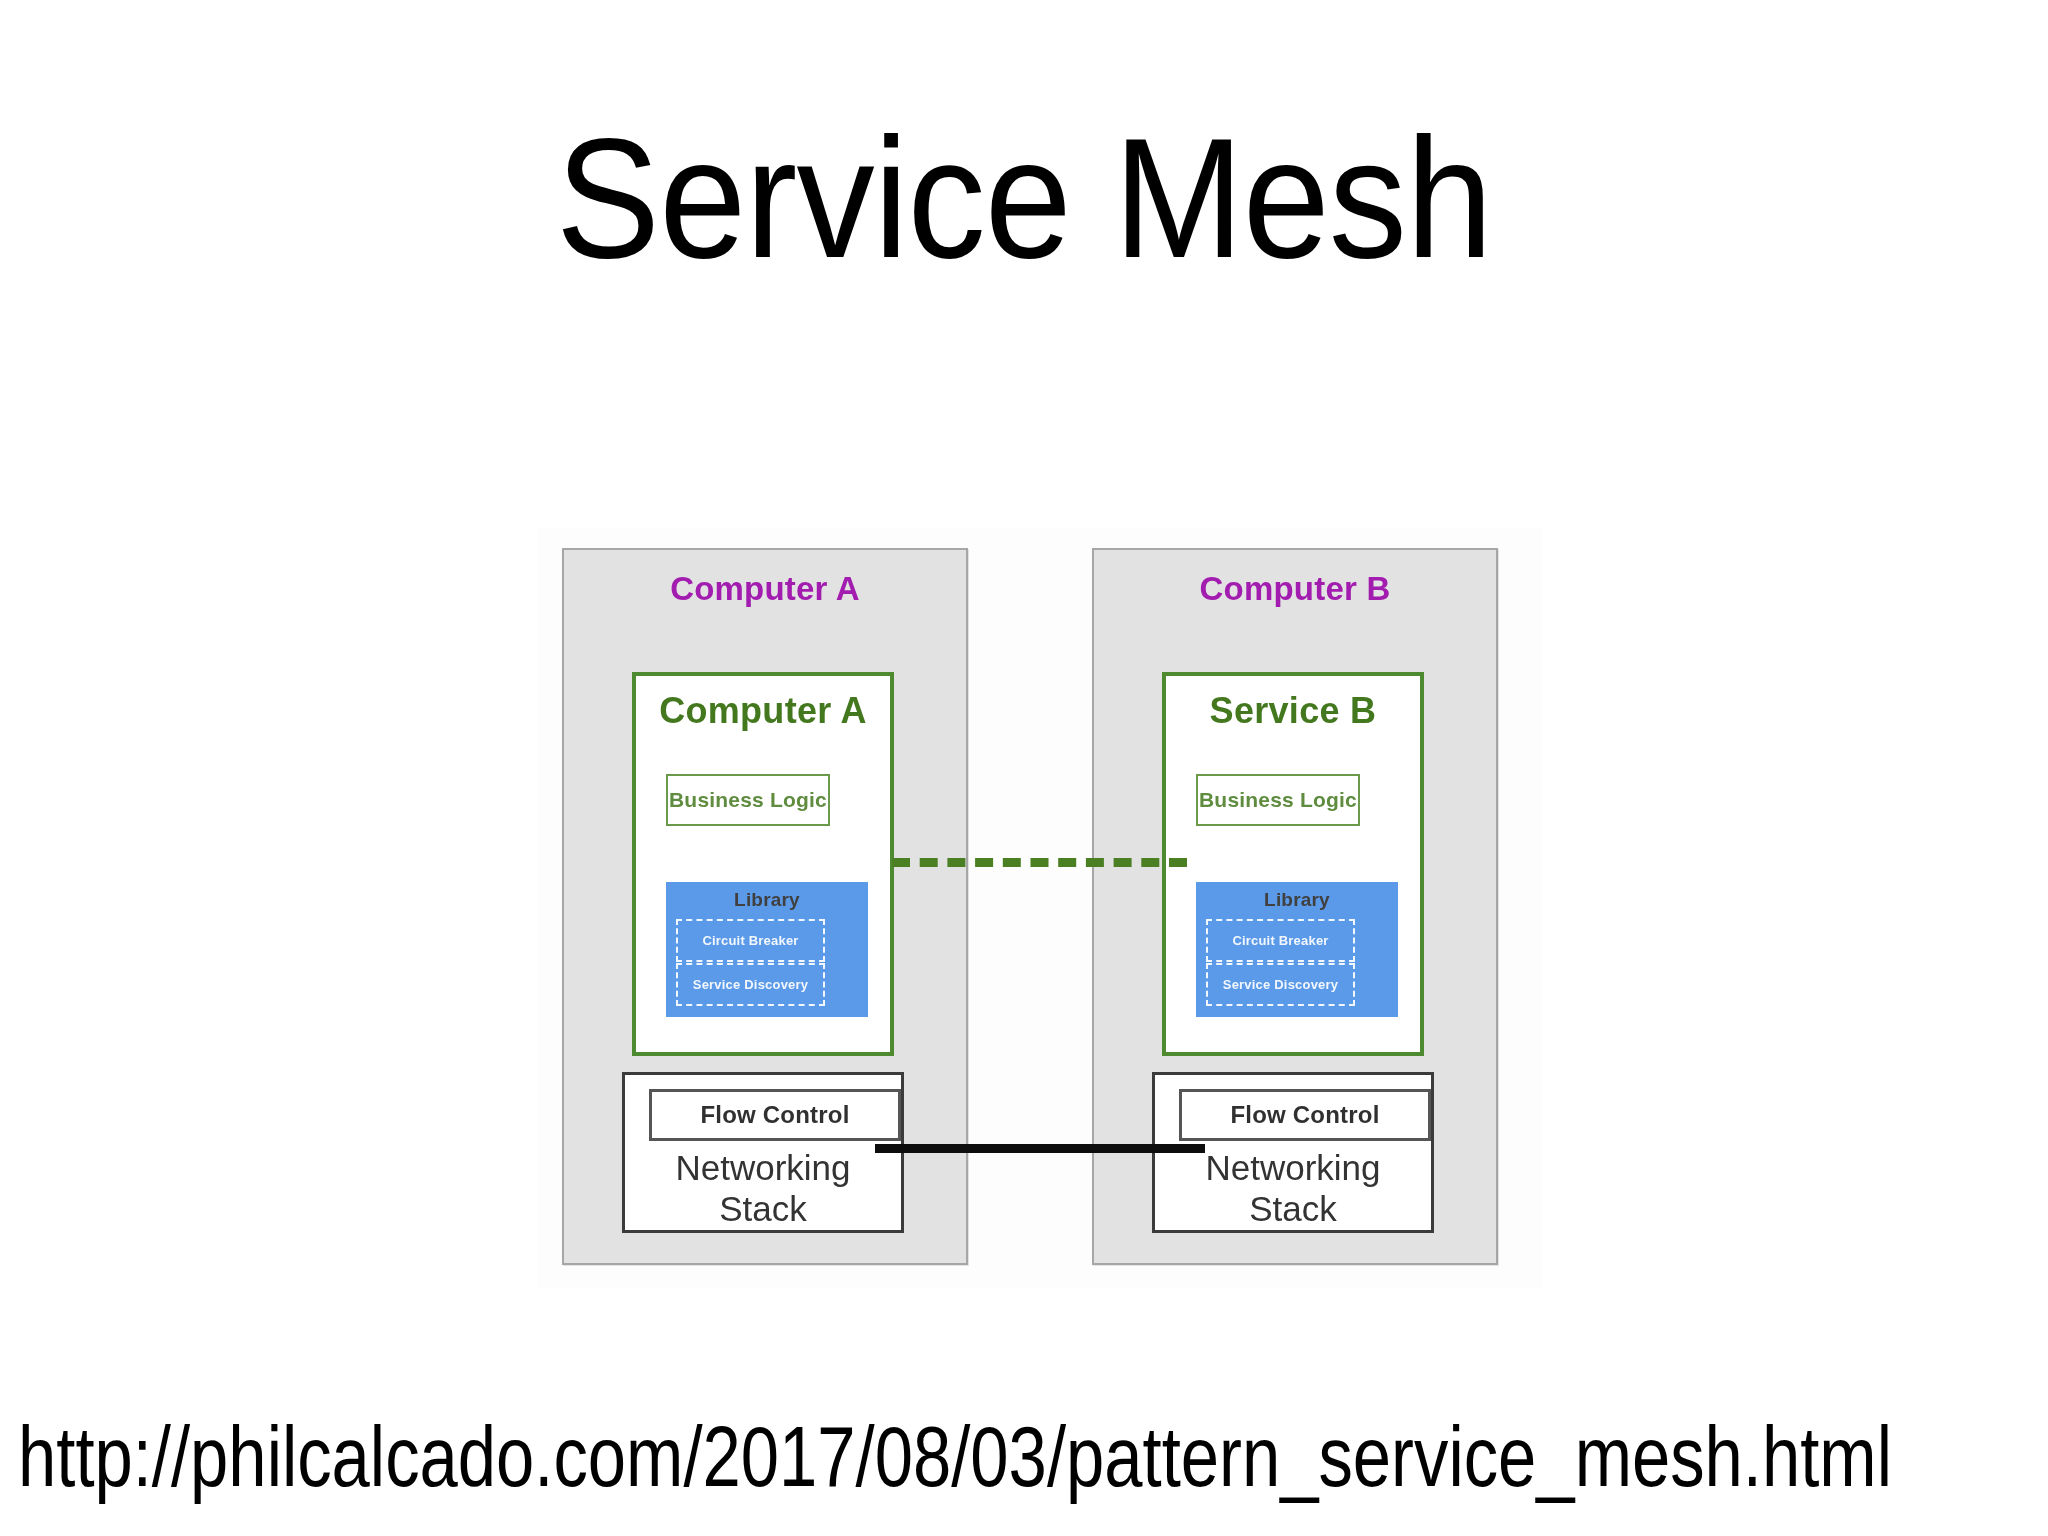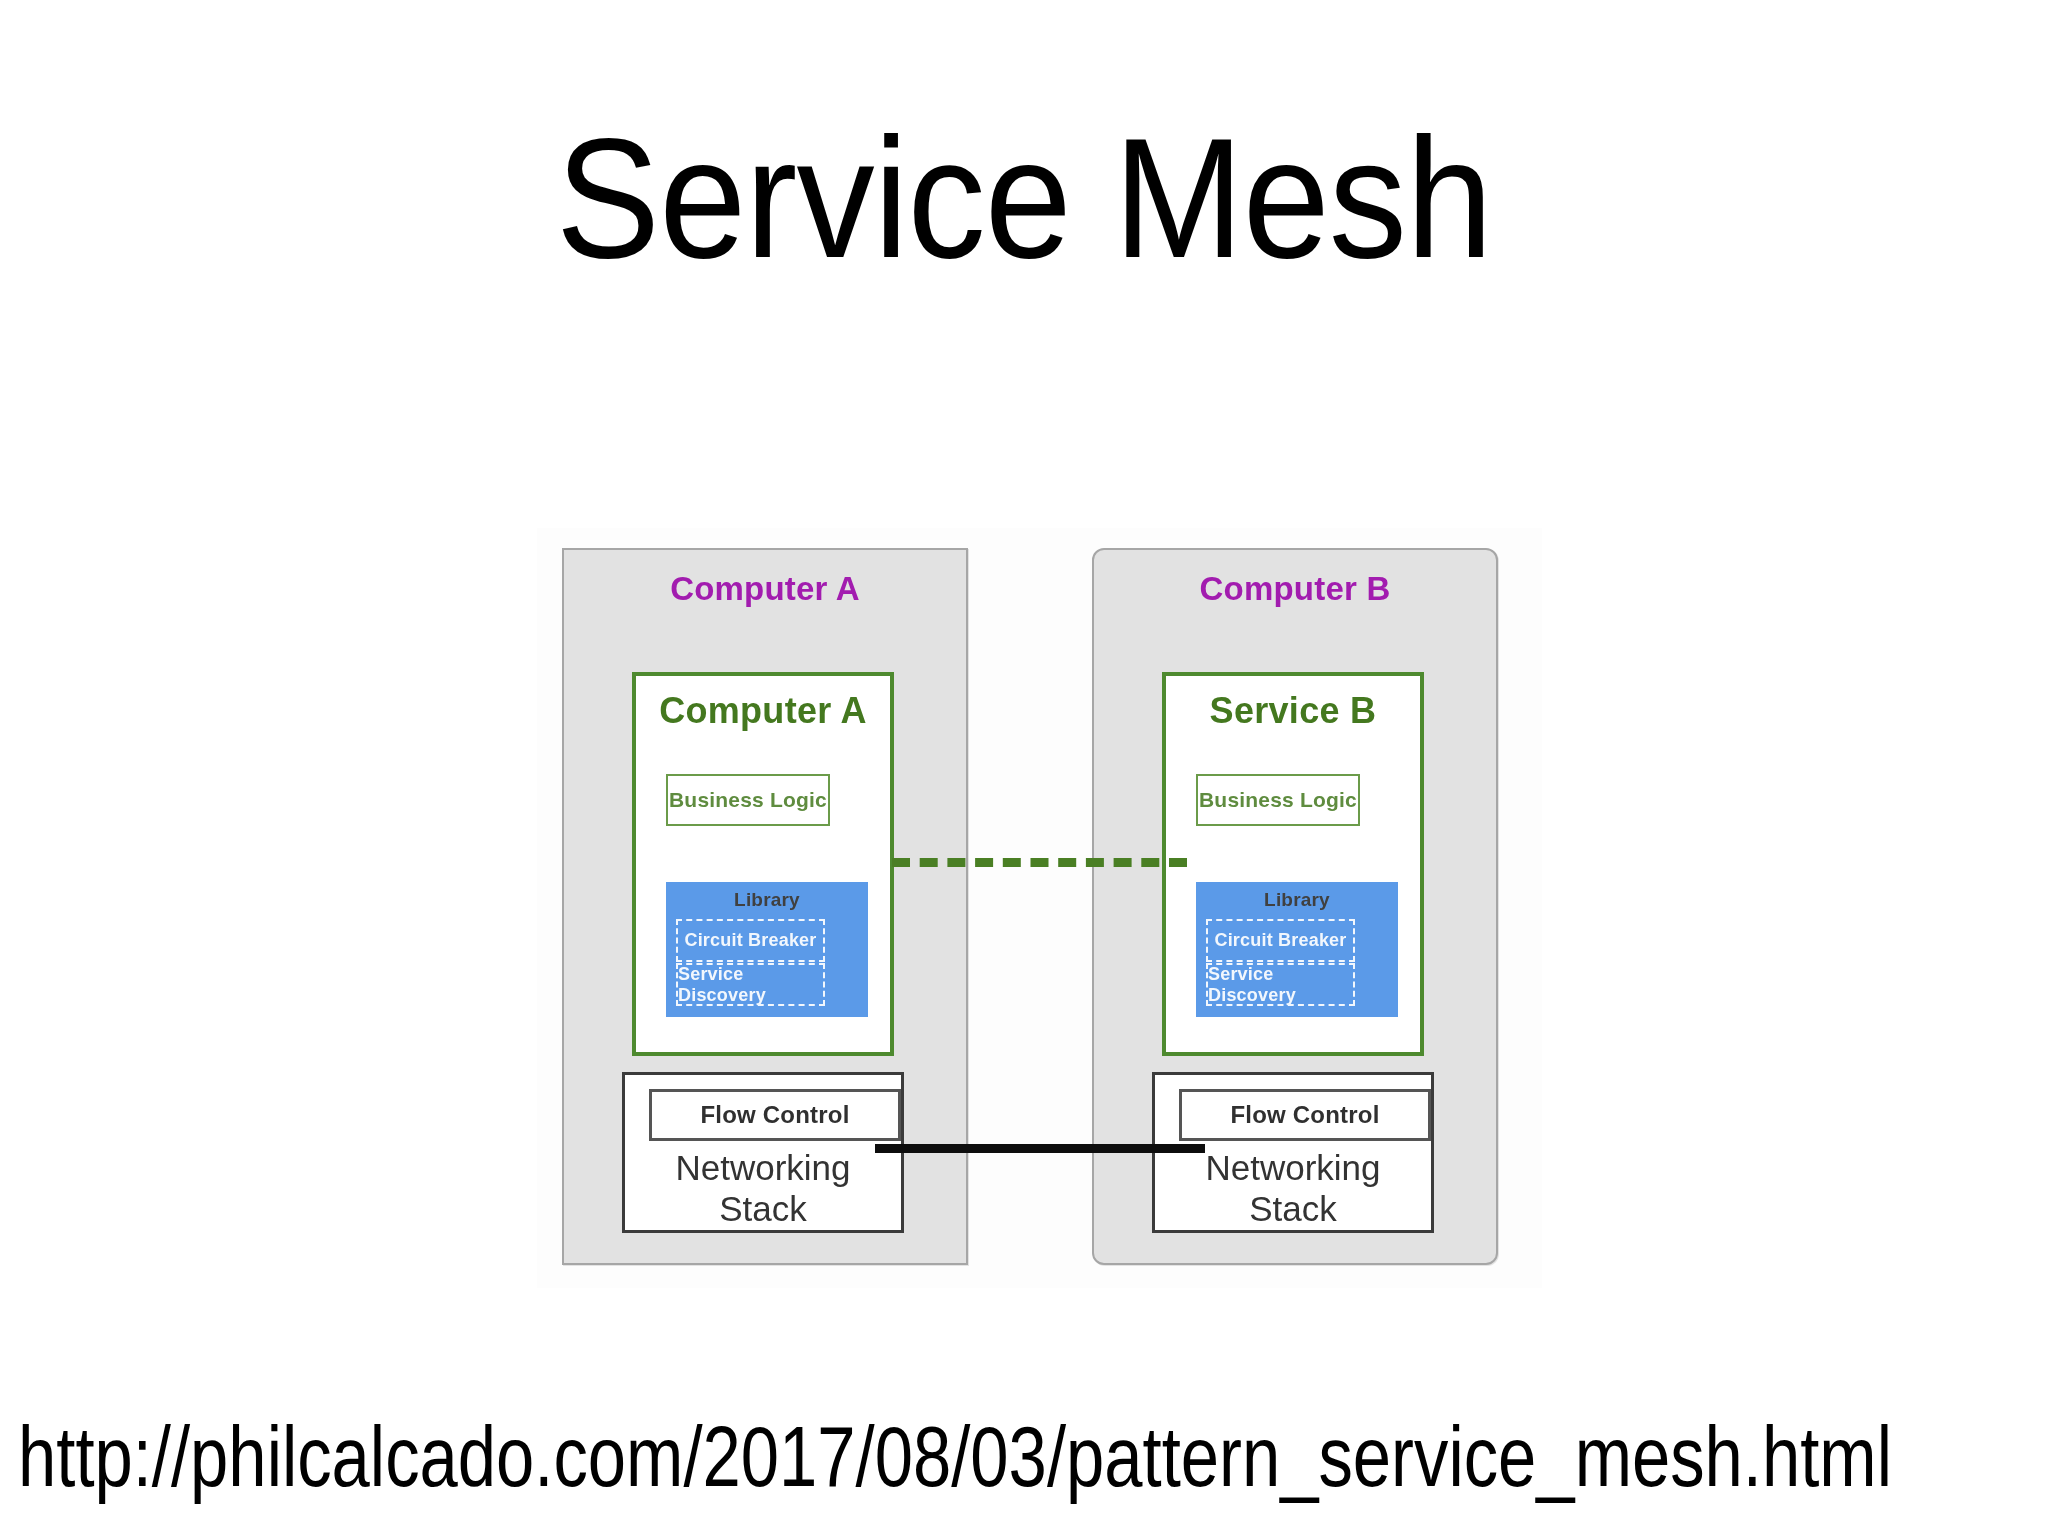--- a/index.html
+++ b/index.html
@@ -65,21 +65,21 @@
     position: absolute;
     top: 20px;
     width: 406px;
     height: 717px;
     background: #e2e2e2;
     border: 2px solid #a6a6a6;
     box-sizing: border-box;
     box-shadow: 1px 1px 0 rgba(0,0,0,0.10);
   }
   .computer-box.left  { left: 25px; }
-  .computer-box.right { left: 555px; border-radius: 12px; }
+  .computer-box.right { left: 555px; }
 
   .computer-label {
     position: absolute;
     left: 0;
     top: 20px;
     width: 100%;
     text-align: center;
     font-size: 33px;
     line-height: 38px;
     font-weight: 700;
@@ -154,21 +154,21 @@
   .lib-sub {
     position: absolute;
     left: 10px;
     width: 149px;
     height: 43px;
     border: 2px dashed #f2f7fd;
     box-sizing: border-box;
     display: flex;
     align-items: center;
     justify-content: center;
-    font-size: 18px;
+    font-size: 13px;
     font-weight: 700;
     color: #f2f7fd;
     letter-spacing: 0.2px;
   }
   .lib-sub.first  { top: 37px; }
   .lib-sub.second { top: 81px; }
 
   
   .netstack-box {
     position: absolute;

